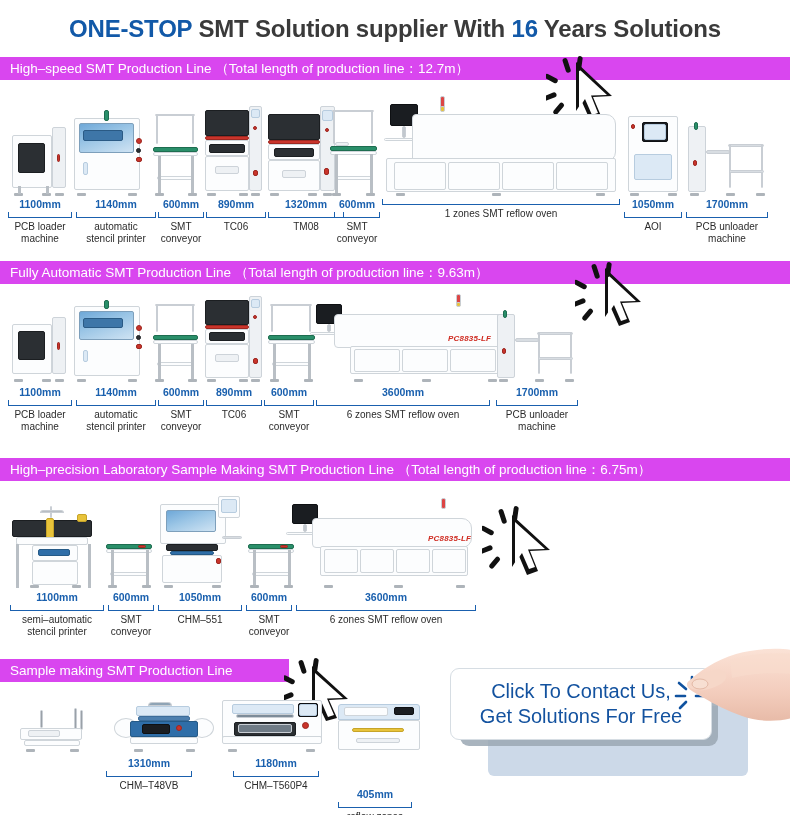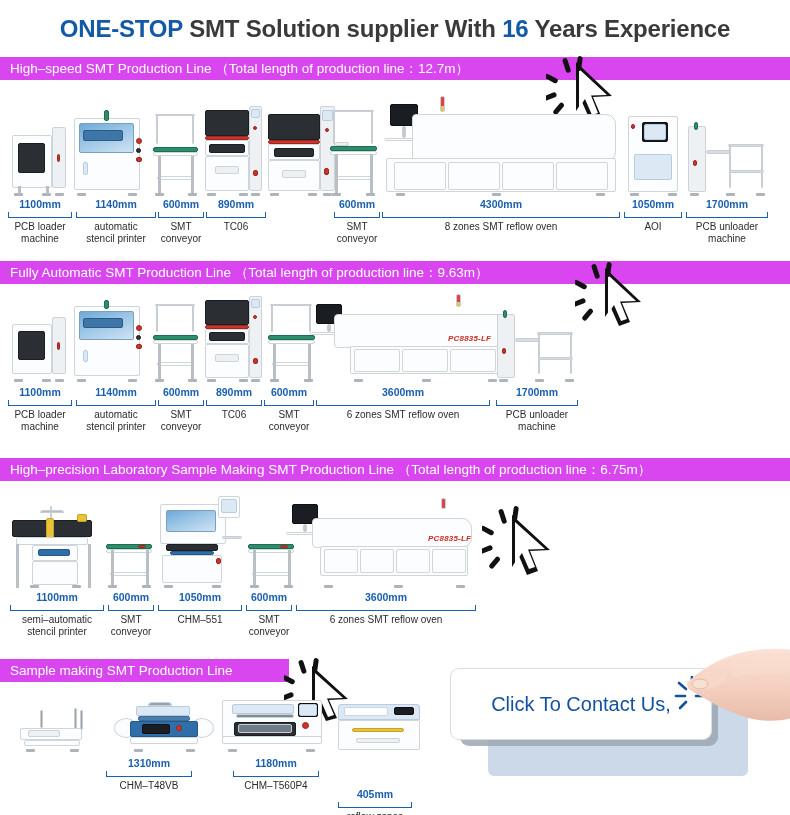--- a/index.html
+++ b/index.html
@@ -85,21 +85,21 @@
   }
   .cta-line { color:#13529f; font-size:20px; font-weight:normal; line-height:25px; white-space:nowrap; }
   .hand { position:absolute; }
 </style>
 </head>
 <body>
 
 <div class="page">
 
   <div class="main-title">
-    <span class="hl">ONE-STOP</span><span> SMT Solution supplier With </span><span class="hl">16</span><span> Years Experience</span>
+    <span class="hl">ONE-STOP</span><span> SMT Solution supplier With </span><span class="hl">16</span><span> Years Solutions</span>
   </div>
 
   <div class="sec-bar full" style="top:57px;">High–speed SMT Production Line （Total length of production line：12.7m）</div>
 
   <svg class="cursor-ico" style="left:546px; top:56px;" width="105" height="66" viewBox="0 0 105 66">
     <g fill="#111111">
       <path d="M30 55 L30 6 L66 40 L47 41 L55 60 L44 64 L36 46 Z" fill="#111"></path>
       <path d="M33 52 L33 13 L61 39 L45 39.6 L52 57 L46 59 L39 43 Z" fill="#ffffff"></path>
       <rect x="18" y="2" width="5" height="15" rx="2.4" transform="rotate(-18 20 9)"></rect>
       <rect x="31" y="0" width="5" height="15" rx="2.4" transform="rotate(8 33 7)"></rect>
@@ -254,30 +254,34 @@
       <div class="val">600mm</div>
       <div class="bracket"></div>
       <div class="cap">SMT
 conveyor</div>
     </div>
     <div class="dim" style="left:206px; width:60px;">
       <div class="val">890mm</div>
       <div class="bracket"></div>
       <div class="cap">TC06</div>
     </div>
+    <div class="dim" style="left:268px; width:76px;">
+      <div class="val">1320mm</div>
+      <div class="bracket"></div>
+      <div class="cap">TM08</div>
+    </div>
     <div class="dim" style="left:334px; width:46px;">
       <div class="val">600mm</div>
       <div class="bracket"></div>
       <div class="cap">SMT
 conveyor</div>
     </div>
     <div class="dim" style="left:382px; width:238px;">
-      <div class="val">4300mm</div>
-      <div class="bracket"></div>
-      <div class="cap">8 zones SMT reflow oven</div>
+      <div class="bracket"></div>
+      <div class="cap">1 zones SMT reflow oven</div>
     </div>
     <div class="dim" style="left:624px; width:58px;">
       <div class="val">1050mm</div>
       <div class="bracket"></div>
       <div class="cap">AOI</div>
     </div>
     <div class="dim" style="left:686px; width:82px;">
       <div class="val">1700mm</div>
       <div class="bracket"></div>
       <div class="cap">PCB unloader
@@ -639,20 +643,21 @@
       <div class="bracket"></div>
       <div class="cap">reflow zones</div>
     </div>
   </div>
 
   <div class="cta-wrap" style="left:448px; top:650px; width:342px; height:165px;">
     <div class="cta-shadow-far" style="left:40px; top:706px; left:40px; top:56px; width:260px; height:70px;"></div>
     <div class="cta-shadow-near" style="left:12px; top:24px; width:258px; height:72px;"></div>
     <div class="cta-btn" style="left:2px; top:18px; width:262px; height:72px;">
       <div class="cta-line">Click To Contact Us,</div>
+      <div class="cta-line">Get Solutions For Free</div>
     </div>
 
     <svg style="position:absolute; left:224px; top:24px;" width="40" height="40" viewBox="0 0 40 40">
       <g stroke="#10529f" stroke-width="2.6" stroke-linecap="round">
         <line x1="20" y1="3" x2="20" y2="12"></line>
         <line x1="7" y1="9" x2="14" y2="15"></line>
         <line x1="4" y1="22" x2="13" y2="22"></line>
         <line x1="8" y1="34" x2="14" y2="28"></line>
         <line x1="33" y1="22" x2="24" y2="22"></line>
       </g>

